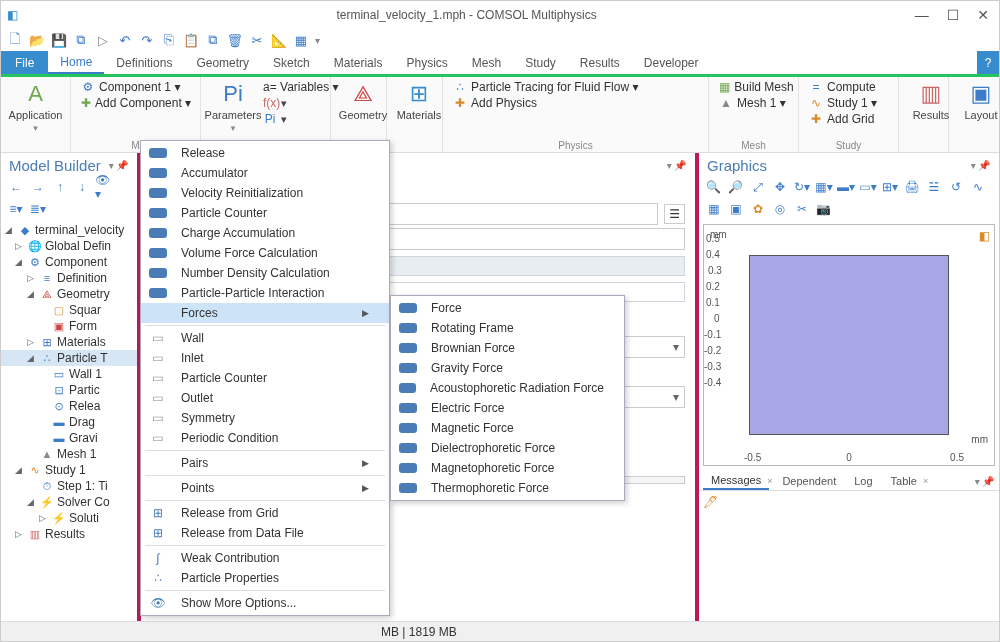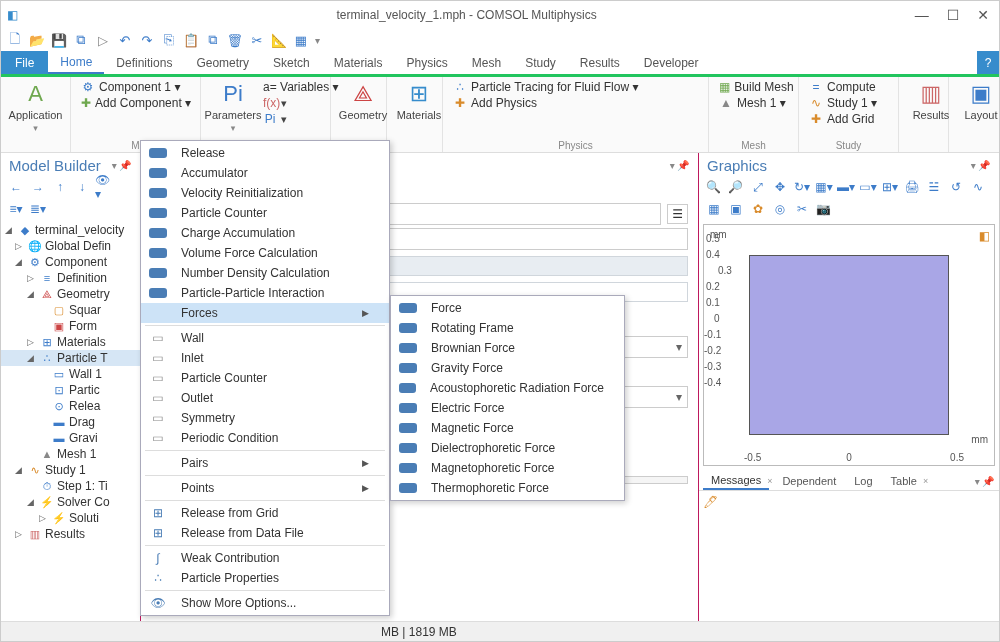--- a/index.html
+++ b/index.html
@@ -19,21 +19,21 @@
 .ribbon{height:76px;display:flex;border-bottom:1px solid #ddd;background:#fafafa}
 .rgrp{border-right:1px solid #e3e3e3;padding:2px 8px 0 8px;display:flex;flex-direction:column;position:relative}
 .rgrp .lbl{position:absolute;bottom:1px;left:0;right:0;text-align:center;font-size:10px;color:#888}
 .rgrp .row{display:flex;gap:4px;align-items:flex-start}
 .bigbtn{display:flex;flex-direction:column;align-items:center;gap:2px;padding:2px 4px;min-width:48px}
 .bigbtn .ic{font-size:22px}
 .bigbtn .t{font-size:11px;color:#444;text-align:center;line-height:12px}
 .smbtn{display:flex;align-items:center;gap:4px;font-size:11px;color:#444;padding:1px 2px;white-space:nowrap}
 .smbtn .ic{width:14px;text-align:center}
 .content{flex:1;display:flex;min-height:0}
-.panel{display:flex;flex-direction:column;border-right:1px solid #be185d;min-height:0}
+.panel{display:flex;flex-direction:column;border-right:4px solid #be185d;min-height:0}
 .panel.mb{width:140px}
 .panel.settings{flex:1;min-width:0}
 .panel.graphics{width:300px;border-right:none}
 .phdr{padding:4px 8px 2px 8px;display:flex;align-items:center}
 .phdr .t{color:#4a7db5;font-size:15px}
 .phdr .pin{margin-left:auto;color:#888;font-size:10px}
 .ptool{padding:2px 6px;display:flex;flex-wrap:wrap;gap:4px;align-items:center}
 .ptool .ic{width:18px;height:18px;display:flex;align-items:center;justify-content:center;font-size:12px;color:#3d7cc9}
 .tree{flex:1;overflow:hidden;padding:2px 0;font-size:11.5px}
 .tn{display:flex;align-items:center;gap:3px;padding:1px 4px;white-space:nowrap}
@@ -389,21 +389,21 @@
       <span class="ic" style="color:#d98b2b">✿</span>
       <span class="ic">◎</span>
       <span class="ic">✂</span>
       <span class="ic">📷</span>
     </div>
     <div class="gcanvas">
       <div class="gaxis" style="left:6px;top:4px">mm</div>
       <div class="gaxis" style="right:6px;bottom:20px">mm</div>
       <div class="gaxis" style="left:2px;top:8px">0.5</div>
       <div class="gaxis" style="left:2px;top:24px">0.4</div>
-      <div class="gaxis" style="left:14px;top:40px">0.3</div>
+      <div class="gaxis" style="left:4px;top:40px">0.3</div>
       <div class="gaxis" style="left:2px;top:56px">0.2</div>
       <div class="gaxis" style="left:2px;top:72px">0.1</div>
       <div class="gaxis" style="left:10px;top:88px">0</div>
       <div class="gaxis" style="left:0px;top:104px">-0.1</div>
       <div class="gaxis" style="left:0px;top:120px">-0.2</div>
       <div class="gaxis" style="left:0px;top:136px">-0.3</div>
       <div class="gaxis" style="left:0px;top:152px">-0.4</div>
       <div class="gaxis" style="bottom:2px;left:40px">-0.5</div>
       <div class="gaxis" style="bottom:2px;left:50%;transform:translateX(-50%)">0</div>
       <div class="gaxis" style="bottom:2px;right:30px">0.5</div>

